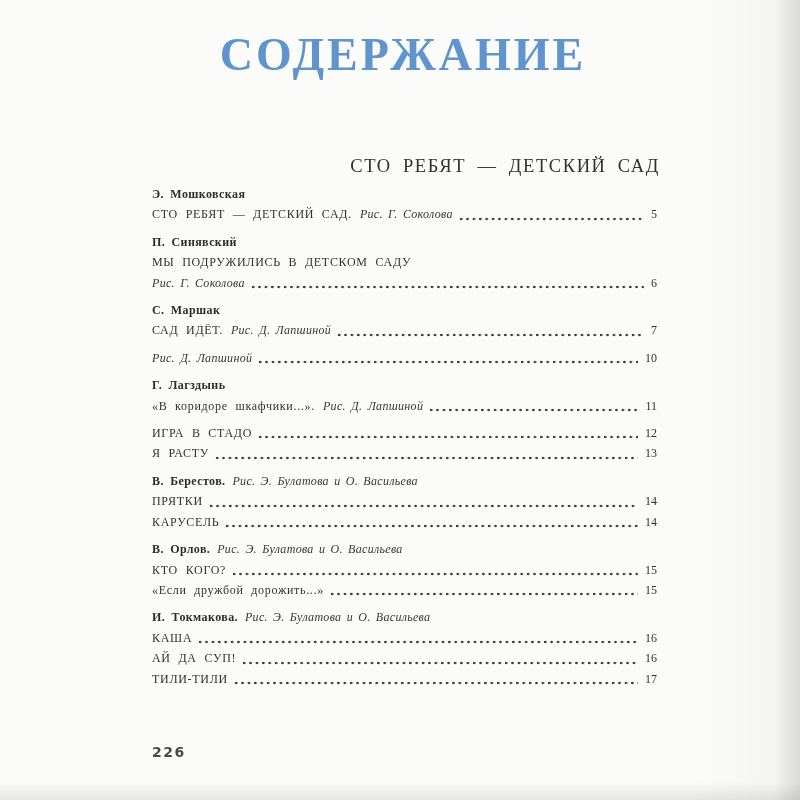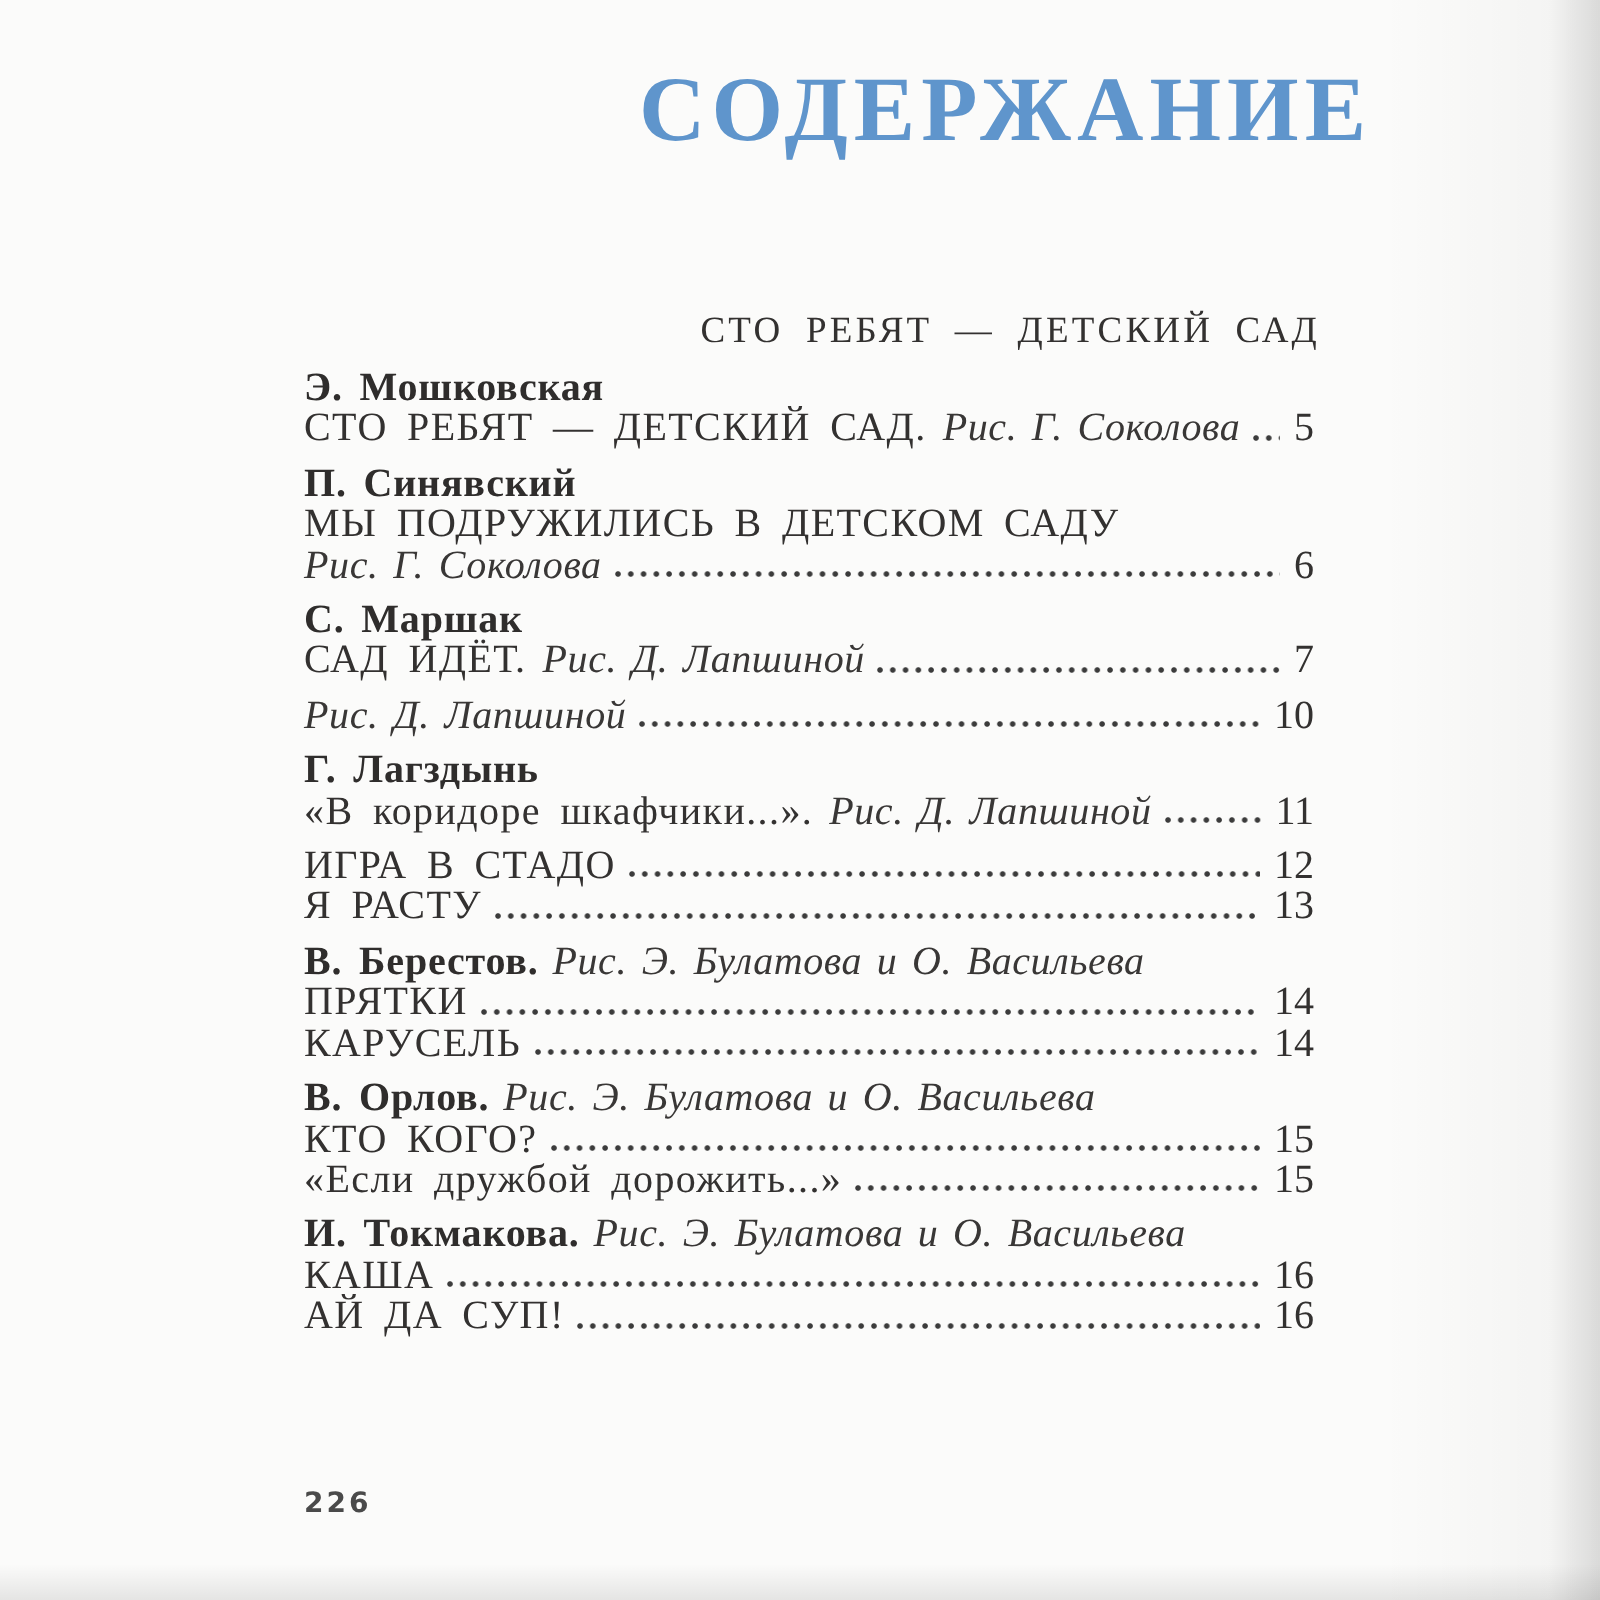--- a/index.html
+++ b/index.html
@@ -36,21 +36,21 @@
     width: 100%; height: 18px;
     background: linear-gradient(to bottom, rgba(0,0,0,0), rgba(0,0,0,0.09));
     pointer-events: none;
   }
 
   .book-title {
     position: absolute;
     top: 28px;
     left: 120px;
     width: 566px;
-    text-align: right;
+    text-align: center;
     font-size: 46px;
     font-weight: bold;
     letter-spacing: 3px;
     color: #5f95cc;
   }
 
   .section-heading {
     position: absolute;
     top: 156px;
     left: 148px;
@@ -60,21 +60,21 @@
     letter-spacing: 1.6px;
     word-spacing: 5px;
     color: #333130;
   }
 
   .toc {
     position: absolute;
     top: 184px;
     left: 152px;
     width: 505px;
-    font-size: 20px;
+    font-size: 12px;
     line-height: 20.4px;
   }
   .entry { margin-bottom: 7px; }
   .author-line { white-space: nowrap; }
   .author {
     font-weight: bold;
     letter-spacing: 0.4px;
     word-spacing: 3px;
     color: #2f2d2c;
   }
@@ -222,16 +222,21 @@
       <div class="row">
         <span class="t">КАША</span>
         <span class="leader"></span>
         <span class="pg">16</span>
       </div>
       <div class="row">
         <span class="t">АЙ ДА СУП!</span>
         <span class="leader"></span>
         <span class="pg">16</span>
       </div>
+      <div class="row">
+        <span class="t">ТИЛИ-ТИЛИ</span>
+        <span class="leader"></span>
+        <span class="pg">17</span>
+      </div>
     </div>
   </div>
 
 <div class="folio">226</div>
 
 </body></html>

